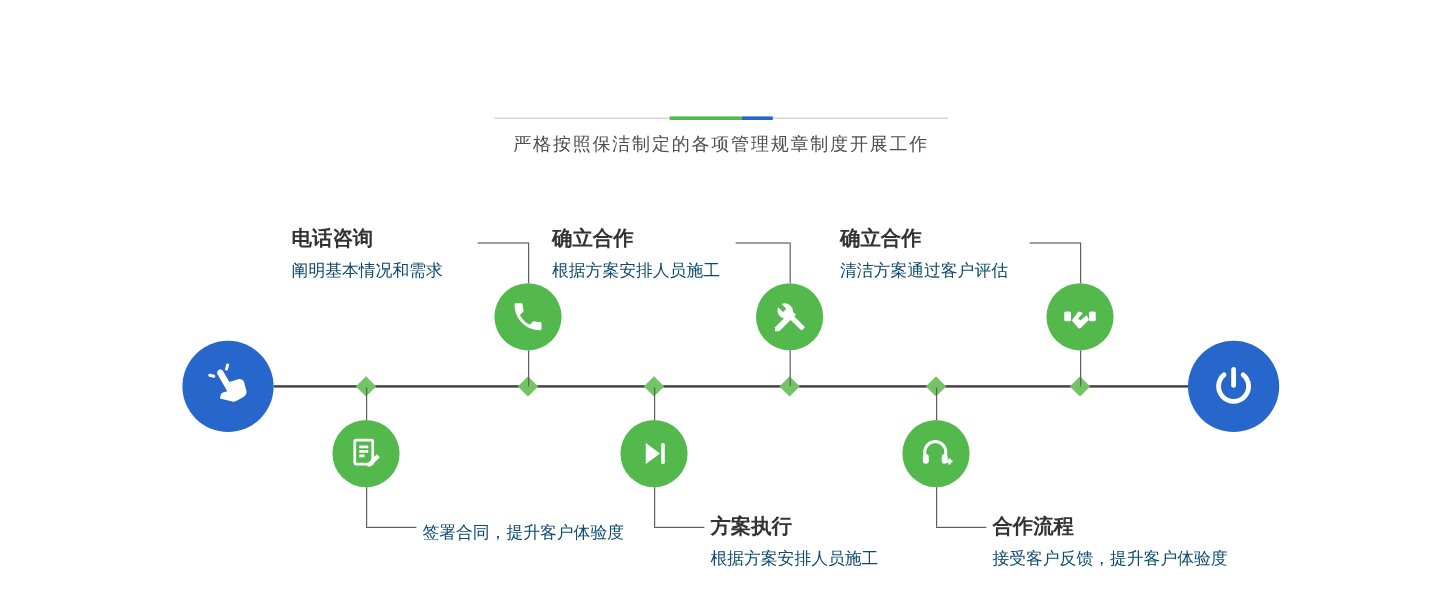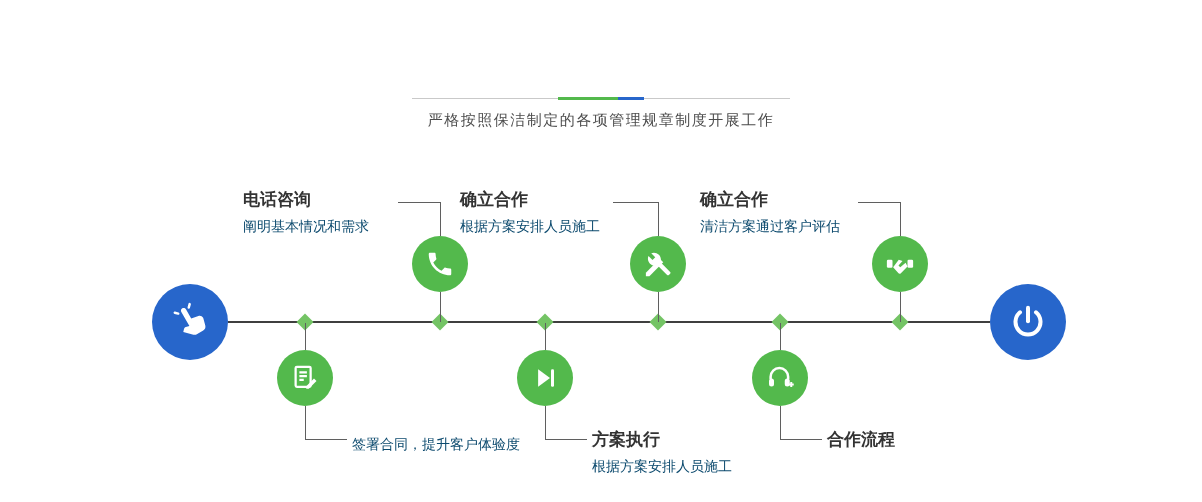--- a/index.html
+++ b/index.html
@@ -168,15 +168,16 @@
       <path d="M4.5 13v-2a7 7 0 0 1 14 0v2" fill="none" stroke="#ffffff" stroke-width="2"></path>
       <rect x="3.2" y="12.3" width="4" height="6.5" rx="2" fill="#ffffff"></rect>
       <rect x="15.8" y="12.3" width="4" height="6.5" rx="2" fill="#ffffff"></rect>
       <path d="M21 15.2v4M19 17.2h4" stroke="#ffffff" stroke-width="1.6" fill="none"></path>
     </svg>
   </div>
   <div class="vline" style="left:780px; top:406px; height:33px"></div>
   <div class="hline" style="left:780px; top:439px; width:42px"></div>
   <div class="step-label bottom" style="left:827px; top:428px; width:250px">
     <div class="step-title">合作流程</div>
+    <div class="step-desc">接受客户反馈，提升客户体验度</div>
   </div>
 
 </div>
 
 </body></html>

